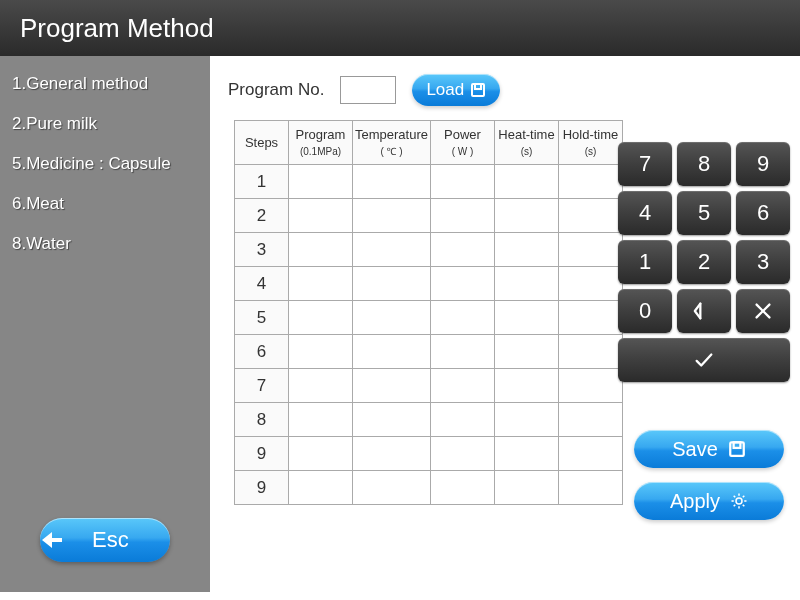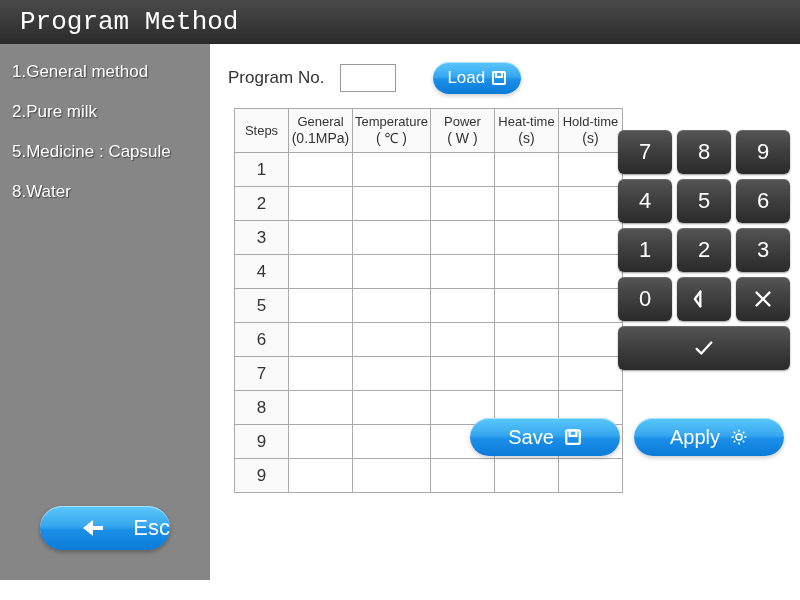--- a/index.html
+++ b/index.html
@@ -1,28 +1,27 @@
 <!DOCTYPE html>
 <html><head>
 <meta charset="utf-8">
 <style>
   * { box-sizing: border-box; margin: 0; padding: 0; }
   html, body { width: 800px; height: 600px; overflow: hidden; font-family: Arial, sans-serif; }
   body { background: #fff; }
 
   .titlebar {
-    height: 44px;
+    height: 56px;
     background: linear-gradient(to bottom, #4a4a4a 0%, #3a3a3a 50%, #2a2a2a 100%);
     color: #fff;
     font-size: 26px;
     font-weight: normal;
     display: flex;
     align-items: center;
     padding-left: 20px;
-    font-family: Liberation Mono, monospace;
   }
 
   .main {
     display: flex;
     height: 536px;
   }
 
   .sidebar {
     width: 210px;
     background: #868686;
@@ -43,21 +42,21 @@
     left: 40px;
     width: 130px;
     height: 44px;
     border-radius: 22px;
     background: linear-gradient(to bottom, #5ac8fa 0%, #37a8f0 45%, #1b8fe8 55%, #0a7bd8 100%);
     box-shadow: inset 0 1px 0 rgba(255,255,255,0.5), 0 2px 4px rgba(0,0,0,0.3);
     color: #fff;
     font-size: 22px;
     display: flex;
     align-items: center;
-    justify-content: flex-end;
+    justify-content: flex-start;
     gap: 28px;
     cursor: pointer;
     border: none;
   }
   .esc-btn svg { width: 24px; height: 20px; fill: #fff; }
 
   .content {
     flex: 1;
     position: relative;
     padding: 18px 10px 10px 12px;
@@ -72,21 +71,21 @@
   }
   .program-row label { font-size: 17px; color: #333; }
   .program-row input {
     width: 56px; height: 28px;
     border: 1px solid #999;
     background: #fff;
     font-size: 16px;
     text-align: center;
   }
   .load-btn {
-    margin-left: 21px;
+    margin-left: 0;
     height: 32px;
     padding: 0 14px;
     border-radius: 16px;
     border: none;
     background: linear-gradient(to bottom, #5ac8fa 0%, #37a8f0 45%, #1b8fe8 55%, #0a7bd8 100%);
     box-shadow: inset 0 1px 0 rgba(255,255,255,0.5), 0 2px 4px rgba(0,0,0,0.2);
     color: #fff;
     font-size: 17px;
     display: flex;
     align-items: center;
@@ -107,21 +106,21 @@
     vertical-align: middle;
   }
   table.steps th {
     background: #fafafa;
     font-weight: normal;
     font-size: 13px;
     line-height: 1.2;
     padding: 4px 2px;
     height: 44px;
   }
-  table.steps th .sub { font-size: 14px; }
+  table.steps th .sub { font-size: 10px; }
   table.steps td { height: 34px; }
   .col-step { width: 54px; }
   .col-data { width: 64px; }
   table.steps td.step-num { font-size: 17px; background: #fafafa; }
 
   .keypad {
     position: absolute;
     top: 86px;
     right: 10px;
     width: 172px;
@@ -143,21 +142,21 @@
     border: none;
   }
   .key.wide { grid-column: 1 / span 3; }
   .key svg { width: 22px; height: 22px; stroke: #fff; stroke-width: 2.5; fill: none; stroke-linecap: round; stroke-linejoin: round; }
 
   .action-buttons {
     position: absolute;
     right: 16px;
     top: 374px;
     display: flex;
-    flex-direction: row;
+    flex-direction: column;
     gap: 14px;
   }
   .pill-btn {
     width: 150px;
     height: 38px;
     border-radius: 19px;
     border: none;
     background: linear-gradient(to bottom, #5ac8fa 0%, #37a8f0 45%, #1b8fe8 55%, #0a7bd8 100%);
     box-shadow: inset 0 1px 0 rgba(255,255,255,0.5), 0 2px 4px rgba(0,0,0,0.2);
     color: #fff;
@@ -175,20 +174,21 @@
 
 <div class="titlebar">
   <span>Program Method</span>
 </div>
 
 <div class="main">
   <div class="sidebar">
     <div class="sidebar-item"><span>1.General method</span></div>
     <div class="sidebar-item"><span>2.Pure milk</span></div>
     <div class="sidebar-item"><span>5.Medicine : Capsule</span></div>
+    <div class="sidebar-item"><span>6.Meat</span></div>
     <div class="sidebar-item"><span>8.Water</span></div>
 
     <button class="esc-btn">
       <svg viewBox="0 0 24 20">
           <path d="M12 2 L2 10 L12 18 L12 12 L22 12 L22 8 L12 8 Z"></path>
         </svg>
       <span>Esc</span>
     </button>
   </div>
 
@@ -202,21 +202,21 @@
             <rect x="2" y="2" width="12" height="12" rx="1"></rect>
             <rect x="5" y="2" width="6" height="5"></rect>
           </svg>
       </button>
     </div>
 
     <table class="steps">
       <thead>
         <tr>
           <th class="col-step"><span>Steps</span></th>
-          <th class="col-data"><span>General</span><br><span class="sub">(0.1MPa)</span></th>
+          <th class="col-data"><span>Program</span><br><span class="sub">(0.1MPa)</span></th>
           <th class="col-data"><span>Temperature</span><br><span class="sub">( ℃ )</span></th>
           <th class="col-data"><span>Power</span><br><span class="sub">( W )</span></th>
           <th class="col-data"><span>Heat-time</span><br><span class="sub">(s)</span></th>
           <th class="col-data"><span>Hold-time</span><br><span class="sub">(s)</span></th>
         </tr>
       </thead>
       <tbody id="steps-body">
           <tr>
             <td class="step-num">1</td>
             <td></td>

